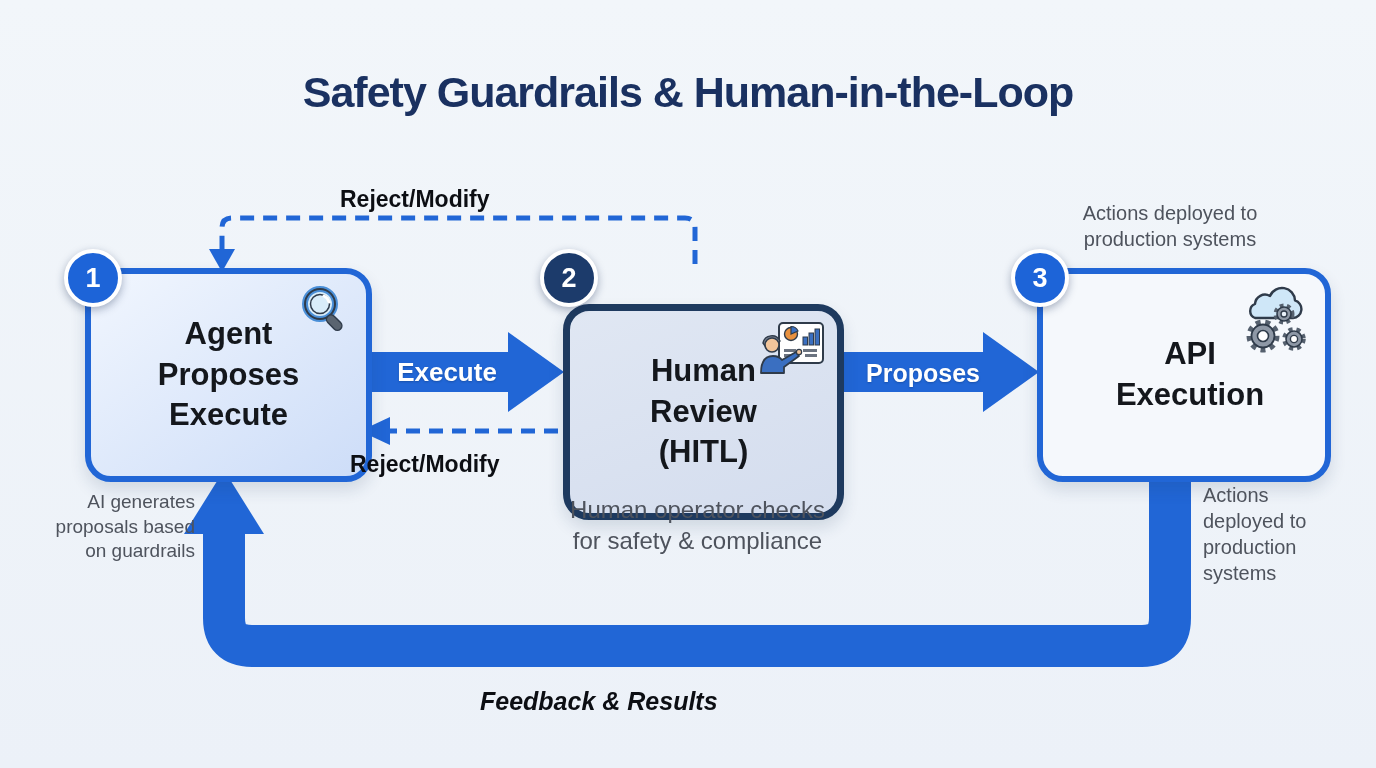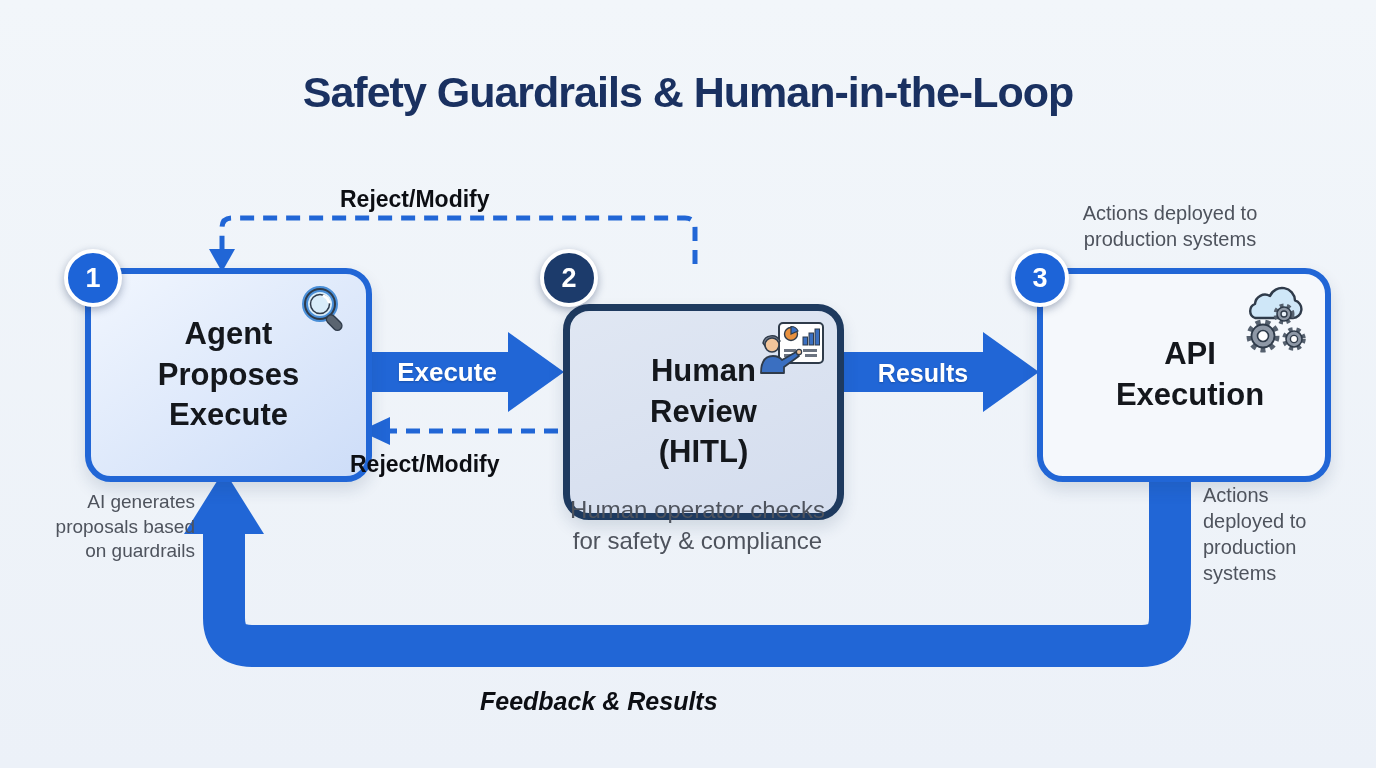--- a/index.html
+++ b/index.html
@@ -154,21 +154,21 @@
       <circle cx="55" cy="55" r="3.6" fill="#ffffff" stroke="#2f3b4a" stroke-width="1.4"></circle>
     </svg>
   </div>
 
   <div class="badge" id="badge-1">1</div>
   <div class="badge" id="badge-2">2</div>
   <div class="badge" id="badge-3">3</div>
 
   <div class="edge-label" id="label-reject-top">Reject/Modify</div>
   <div class="arrow-label" id="label-approve">Execute</div>
-  <div class="arrow-label" id="label-execute">Results</div>
+  <div class="arrow-label" id="label-execute">Proposes</div>
   <div class="edge-label" id="label-reject-mid">Reject/Modify</div>
   <div class="edge-label" id="label-feedback">Feedback &amp; Results</div>
 
   <div class="caption" id="caption-agent">AI generates proposals based on guardrails</div>
   <div class="caption" id="caption-human">Human operator checks for safety &amp; compliance</div>
   <div class="caption" id="caption-api-top">Actions deployed to production systems</div>
   <div class="caption" id="caption-api-side">Actions deployed to production systems</div>
 
 </div>
 

